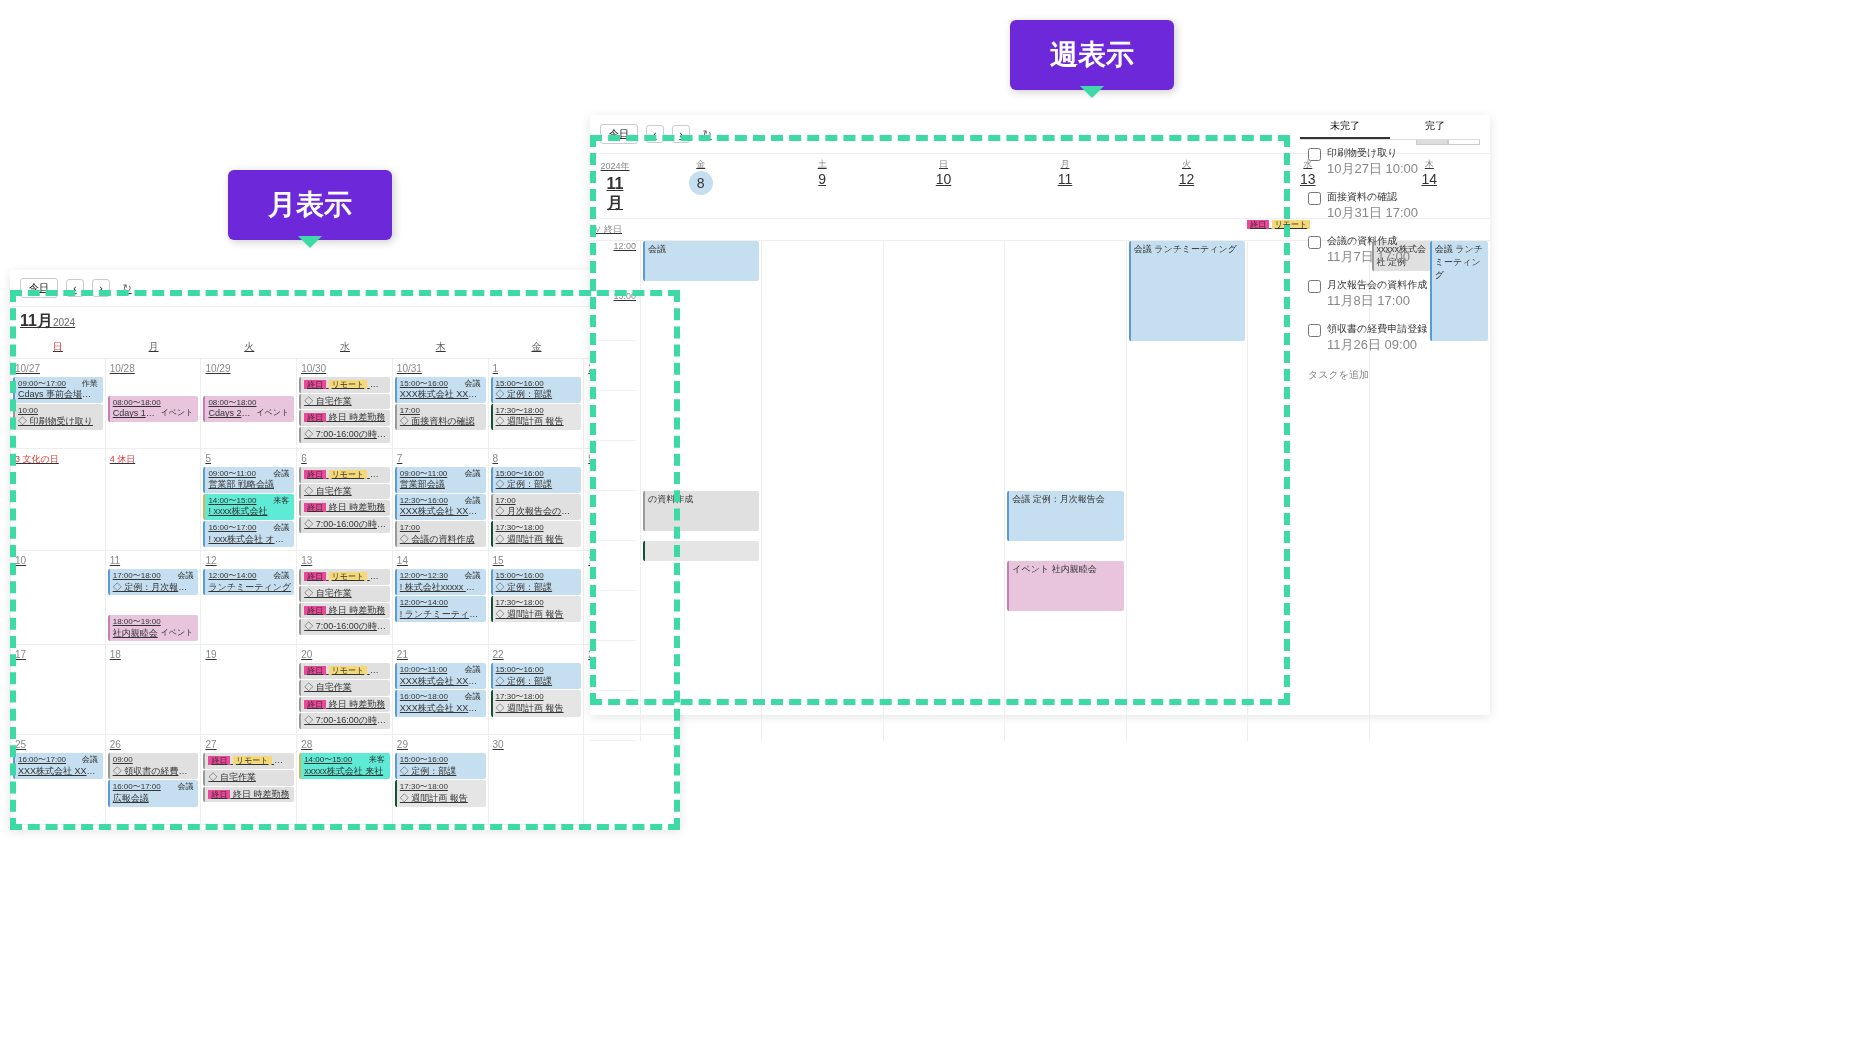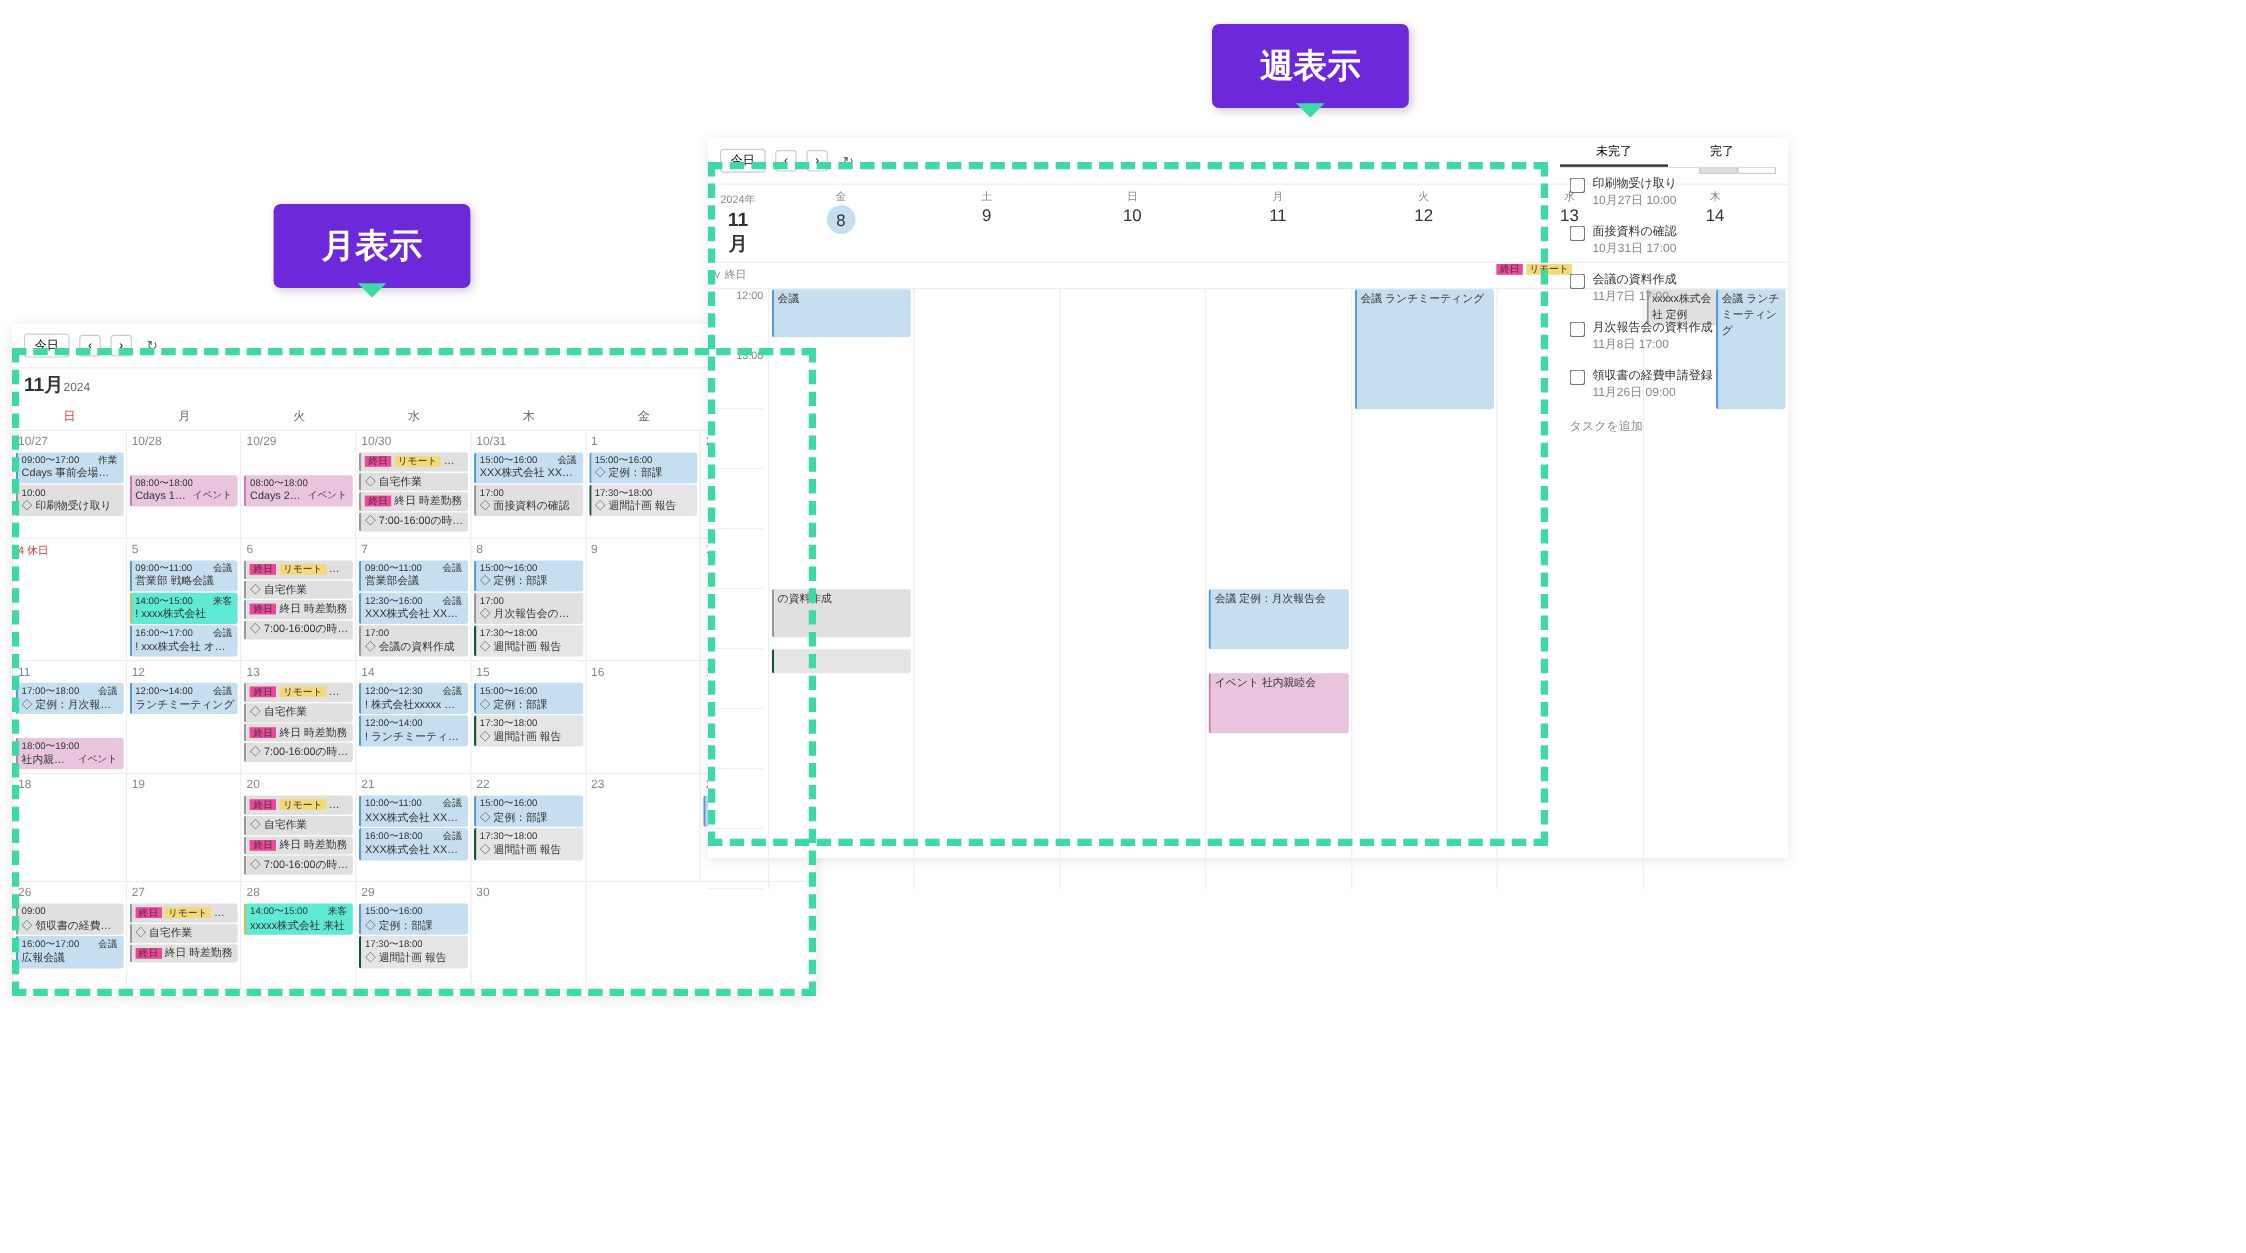--- a/index.html
+++ b/index.html
@@ -1,19 +1,19 @@
 <!DOCTYPE html>
 <html><head>
 <meta charset="utf-8">
 <style>
 * { box-sizing: border-box; margin: 0; padding: 0; }
 body { font-family: -apple-system, "Hiragino Sans", sans-serif; background: #fff; font-size: 11px; color: #333; position: relative; width: 1872px; height: 1044px; }
 .callout { position: absolute; background: #6d28d9; color: #fff; font-size: 28px; font-weight: bold; padding: 16px 40px; border-radius: 6px; box-shadow: 2px 2px 8px rgba(0,0,0,0.2); z-index: 100; }
 .callout::after { content: ''; position: absolute; bottom: -20px; left: 50%; transform: translateX(-50%); border: 12px solid transparent; border-top-color: #3dd9a7; }
-.panel { position: absolute; background: #fff; box-shadow: 0 2px 10px rgba(0,0,0,0.1); }
+.panel { position: absolute; background: #fff; box-shadow: 0 2px 10px rgba(0,0,0,0.1); text-decoration: underline; }
 .dashed-border { position: absolute; border: 6px dashed #3dd9a7; pointer-events: none; z-index: 50; }
 
 
 .month-panel { left: 10px; top: 270px; width: 670px; height: 560px; }
 .month-toolbar { display: flex; align-items: center; gap: 8px; padding: 8px 10px; border-bottom: 1px solid #eee; }
 .btn-today { border: 1px solid #ccc; padding: 2px 8px; border-radius: 3px; font-size: 10px; cursor: pointer; background: #fff; }
 .nav-btn { width: 18px; height: 18px; border: 1px solid #ccc; border-radius: 3px; display: flex; align-items: center; justify-content: center; font-size: 10px; cursor: pointer; background: #fff; }
 .refresh-btn { width: 18px; height: 18px; display: flex; align-items: center; justify-content: center; cursor: pointer; color: #666; }
 .month-title { font-size: 16px; font-weight: bold; padding: 4px 10px; }
 .month-title small { font-size: 10px; font-weight: normal; color: #666; }
@@ -58,21 +58,21 @@
 .wevt { position: absolute; left: 2px; right: 2px; font-size: 9px; padding: 2px 3px; border-radius: 2px; overflow: hidden; }
 
 
 .task-panel { position: absolute; left: 1300px; top: 115px; width: 180px; }
 .task-tabs { display: flex; border-bottom: 1px solid #ddd; }
 .task-tabs button { flex: 1; padding: 4px; font-size: 10px; border: none; background: #fff; cursor: pointer; border-bottom: 2px solid transparent; }
 .task-tabs button.active { border-bottom-color: #333; }
 .task-item { display: flex; align-items: flex-start; gap: 6px; padding: 6px 8px; }
 .task-item input { margin-top: 2px; }
 .task-item .txt { font-size: 10px; }
-.task-item .date { font-size: 10px; color: #888; }
+.task-item .date { font-size: 13px; color: #888; }
 .task-add { padding: 8px; font-size: 10px; color: #888; cursor: pointer; }
 </style>
 </head>
 <body>
 
 <div class="callout" style="left:228px;top:170px">月表示</div>
 <div class="callout" style="left:1010px;top:20px">週表示</div>
 
 <div class="dashed-border" style="left:10px;top:290px;width:670px;height:540px"></div>
 <div class="dashed-border" style="left:590px;top:135px;width:700px;height:570px"></div>
@@ -124,20 +124,23 @@
       </div>
       <div class="month-cell">
         <div class="daynum">1</div>
         <div class="evt evt-blue"><span class="time">15:00〜16:00</span>◇ 定例：部課</div>
         <div class="evt evt-green"><span class="time">17:30〜18:00</span>◇ 週間計画 報告</div>
       </div>
       <div class="month-cell">
         <div class="daynum">2</div>
       </div>
       <div class="month-cell">
+        <div class="holiday">3 文化の日</div>
+      </div>
+      <div class="month-cell">
         <div class="holiday">4 休日</div>
       </div>
       <div class="month-cell">
         <div class="daynum">5</div>
         <div class="evt evt-blue"><span class="time">09:00〜11:00<span class="tag">会議</span></span>営業部 戦略会議</div>
         <div class="evt evt-yellow"><span class="time">14:00〜15:00<span class="tag">来客</span></span>! xxxx株式会社</div>
         <div class="evt evt-blue"><span class="time">16:00〜17:00<span class="tag">会議</span></span>! xxx株式会社 オンライン会議</div>
       </div>
       <div class="month-cell">
         <div class="daynum">6</div>

